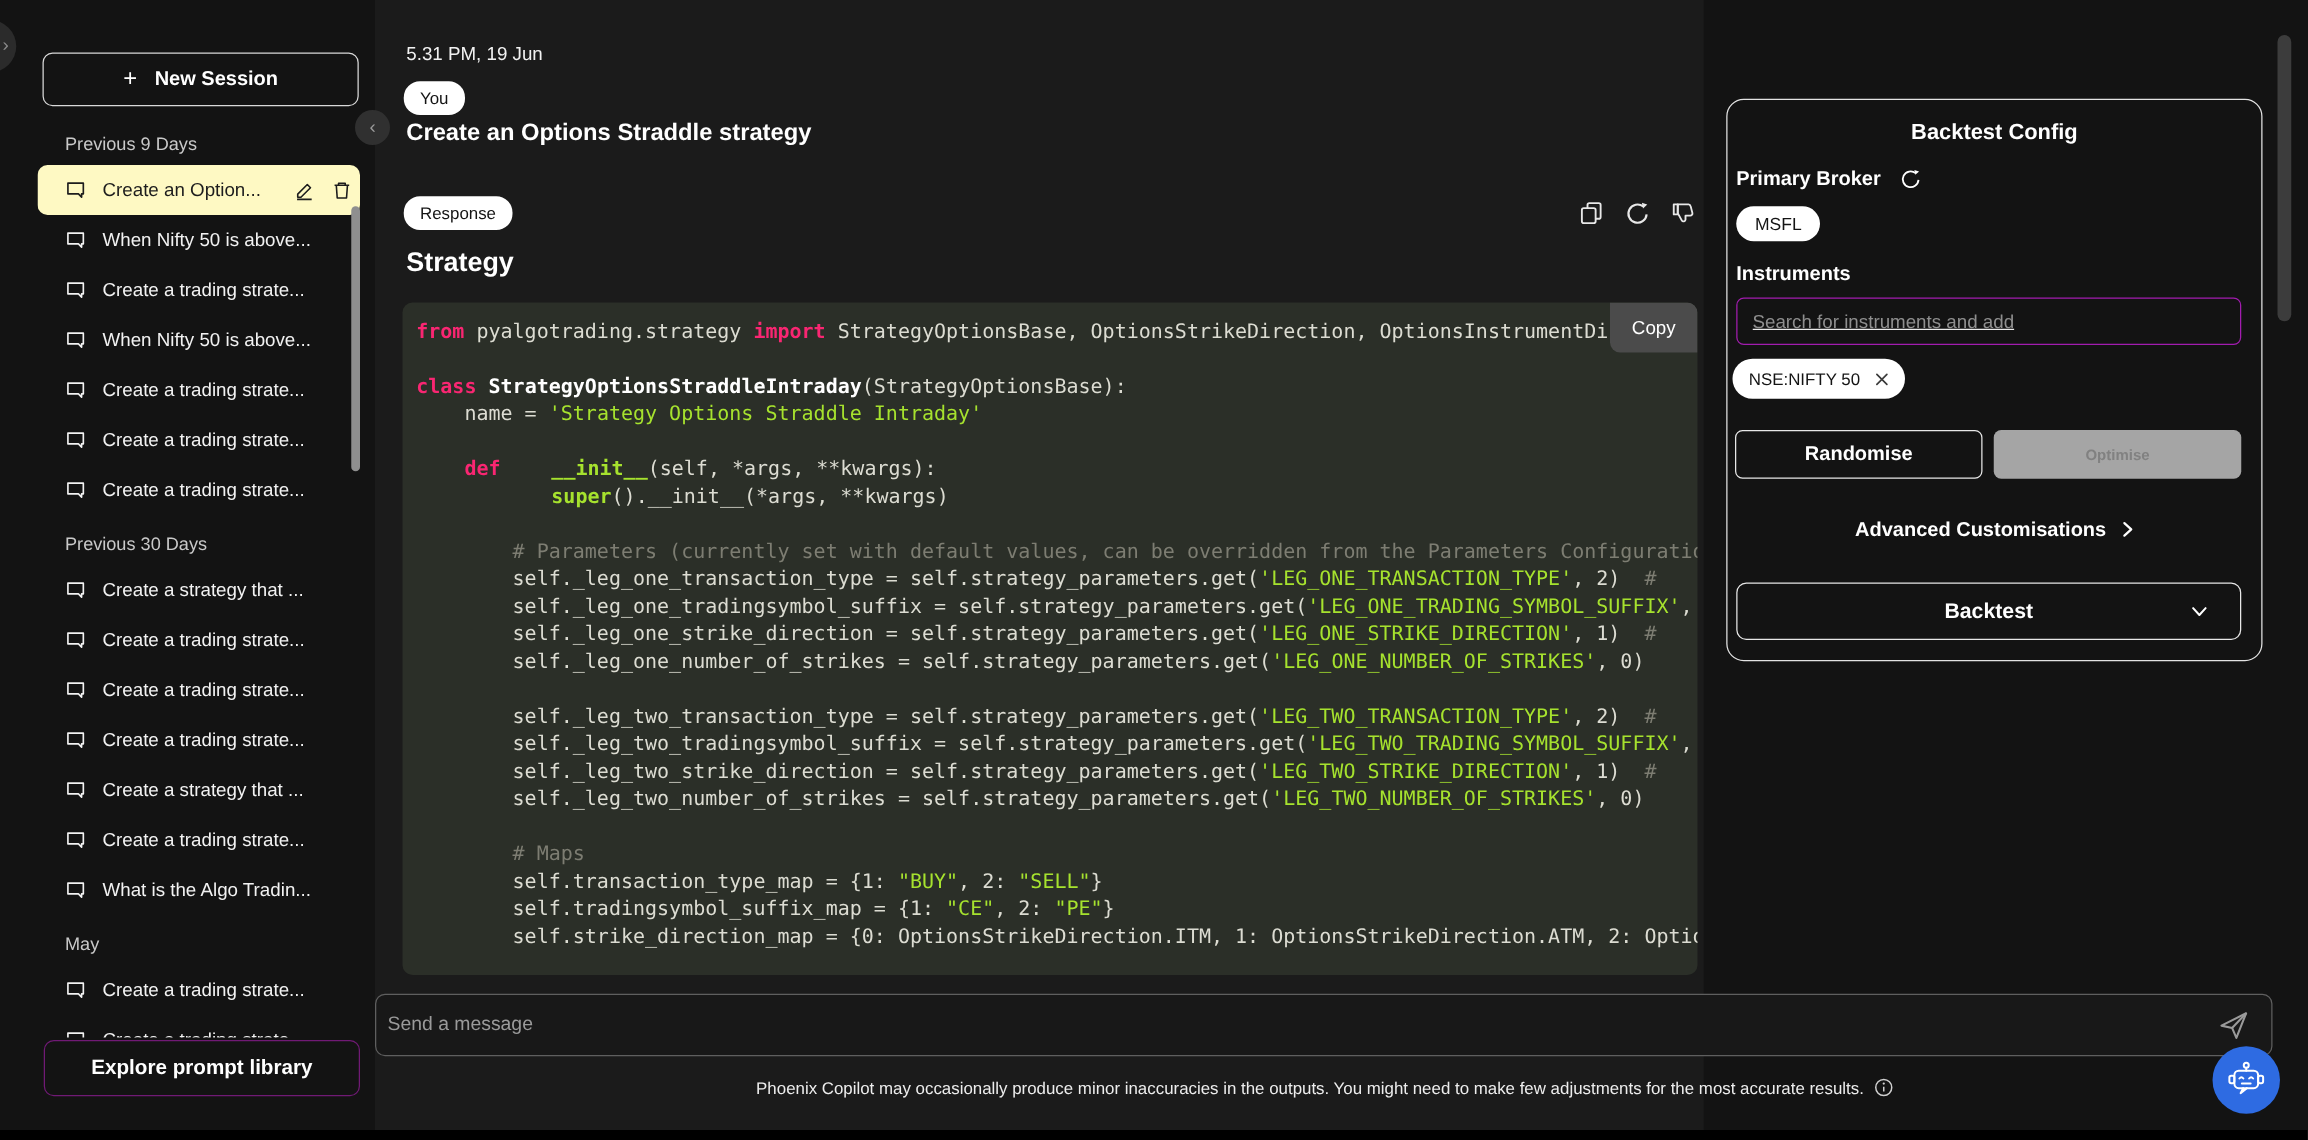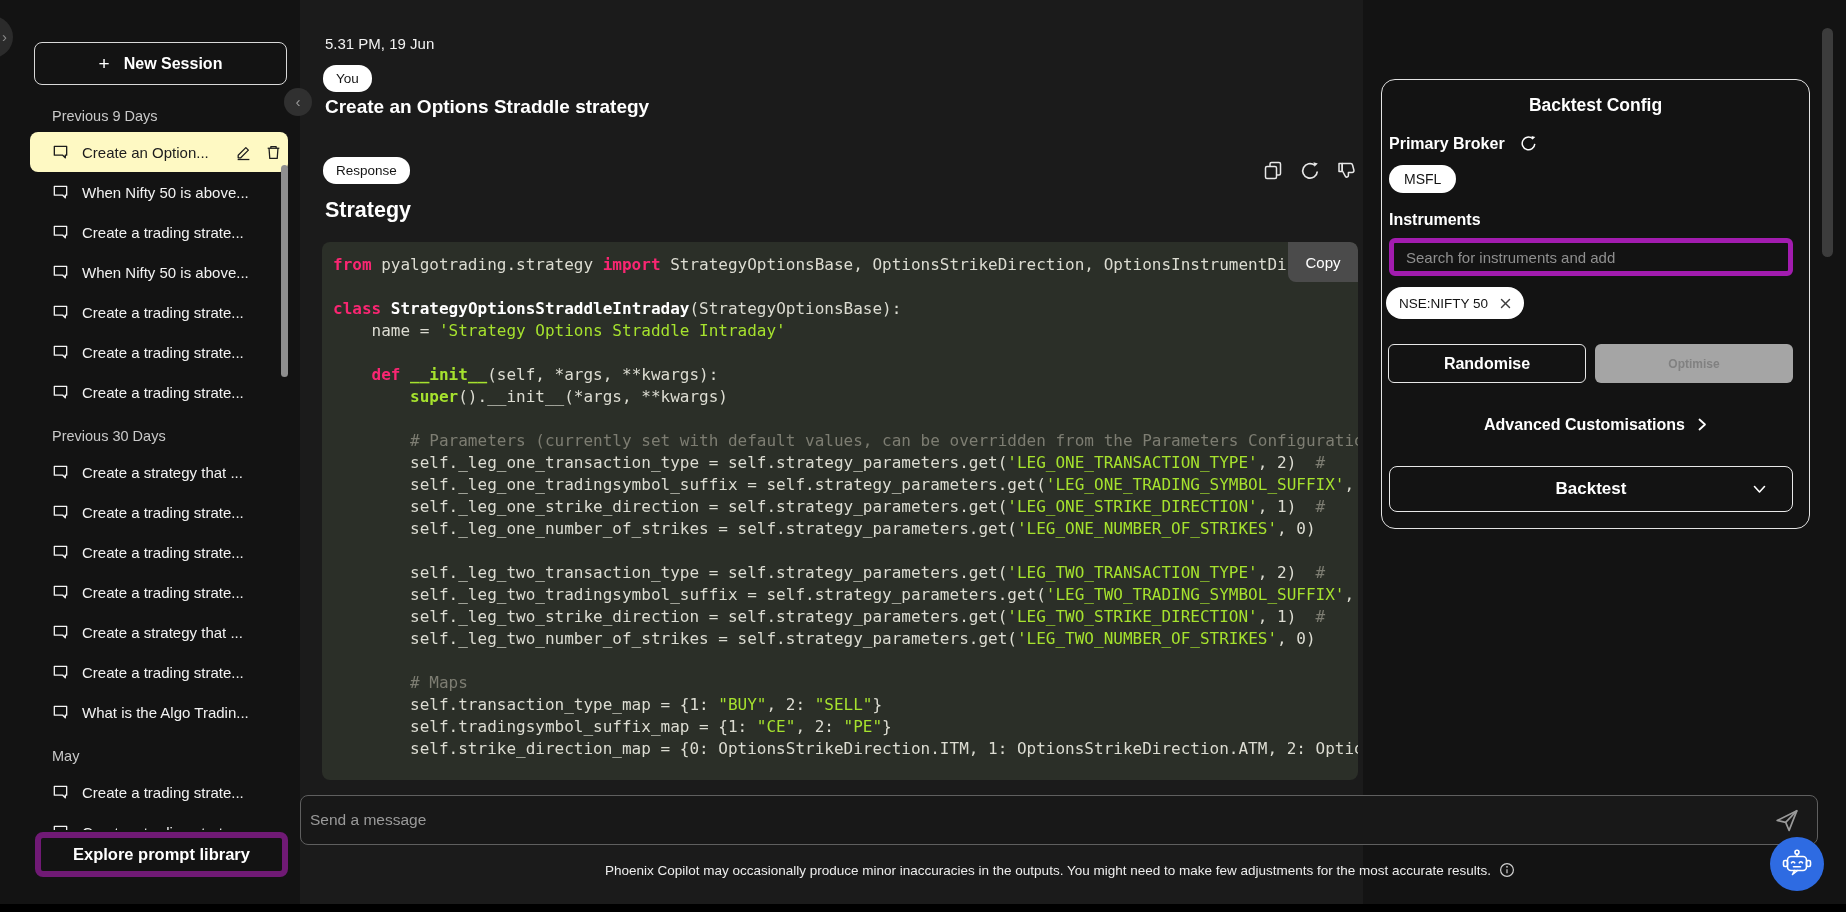--- a/index.html
+++ b/index.html
@@ -21,21 +21,21 @@
   .new-session .plus{font-size:19px; font-weight:400;}
   .history{position:absolute; left:30px; top:92px; width:258px; height:738px; overflow:hidden;}
   .sb-section-label{margin:16px 0 4px 22px; height:20px; color:#c9c9c9; font-size:14.5px;}
   .sb-item{height:40px; display:flex; align-items:center; gap:13px; padding:0 12px 0 22px;
     border-radius:8px; font-size:15px; color:#f2f2f2; cursor:pointer; white-space:nowrap;}
   .sb-item .ic{width:17px; height:17px; flex:0 0 auto;}
   .sb-item.active{background:#fef9c3; color:#1d1d1d;}
   .sb-item .spacer{flex:1;}
   .sb-scrollbar{position:absolute; left:281px; top:165px; width:7px; height:212px; background:#8f8f8f; border-radius:4px;}
   .explore-btn{position:absolute; left:35px; top:832px; width:253px; height:45px; background:#131313;
-    border:6px solid #701a75; border-radius:8px; color:#fff; font-size:16.5px; font-weight:600; font-family:inherit; cursor:pointer; z-index:2;}
+    border:1px solid #701a75; border-radius:8px; color:#fff; font-size:16.5px; font-weight:600; font-family:inherit; cursor:pointer; z-index:2;}
 
   
   .chat-col{position:absolute; left:300px; top:0; width:1063px; height:912px; background:#1b1b1b;}
   .collapse-btn{position:absolute; left:284px; top:88px; width:28px; height:28px; border-radius:50%;
     background:#303030; border:none; color:#9a9a9a; font-size:15px; line-height:26px; text-align:center; z-index:6; cursor:pointer;}
   .timestamp{position:absolute; left:25px; top:35px; font-size:15px; color:#f2f2f2;}
   .pill{position:absolute; background:#fff; color:#141414; border-radius:13px; font-size:13.5px;
     padding:6px 13px; font-weight:400; display:inline-block;}
   .pill-you{left:23px; top:65px;}
   .pill-response{left:23px; top:157px;}
@@ -46,21 +46,21 @@
 
   
   .codeblock{position:absolute; left:22px; top:242px; width:1036px; height:538px; background:#2b2f28;
     border-radius:8px; overflow:hidden;}
   .copy-btn{position:absolute; right:0; top:0; width:70px; height:40px; background:#4b4b4b; border:none;
     color:#fff; font-size:15px; font-family:inherit; border-radius:0 8px 0 8px; cursor:pointer; z-index:2;}
   .code-pre{padding:12px 0 0 11px; font-family:"DejaVu Sans Mono", monospace; font-size:16px; line-height:22px; white-space:pre;}
   .tok-k{color:#f92672; font-weight:bold;}
   .tok-s{color:#a6e22e;}
   .tok-c{color:#7d7d72;}
-  .tok-f{color:#a6e22e; font-weight:bold;}
+  .tok-f{color:#a6e22e; font-weight:bold;margin-left:31px;}
   .tok-n{color:#ffffff; font-weight:bold;}
   .tok-p{color:#dcdcd2;}
 
   
   .composer{position:absolute; left:300px; top:795px; width:1518px; height:50px;
     border:1px solid #5f5f5f; border-radius:8px; background:#181818;}
   .composer input{width:100%; height:100%; background:transparent; border:none; outline:none;
     color:#ececec; font-size:15.5px; font-family:inherit; padding:0 54px 0 9px;}
   .composer input::placeholder{color:#9a9a9a;}
   .send-icon{position:absolute; right:17px; top:11px; width:27px; height:27px; color:#9a9a9a; cursor:pointer;}
@@ -75,21 +75,21 @@
   
   .config-panel{position:absolute; left:1381px; top:40px; width:429px; height:450px;
     border:1px solid #e3e3e3; border-radius:14px; background:#131313;margin-top:39px;}
   .cfg-title{position:absolute; left:0; top:15px; width:100%; text-align:center; font-size:17.5px; font-weight:bold; color:#fff;}
   .cfg-broker-label{position:absolute; left:7px; top:55px; font-size:16px; font-weight:bold; color:#fff;}
   .cfg-refresh{position:absolute; left:137px; top:54px; width:19px; height:19px; color:#fff; cursor:pointer;}
   .cfg-broker-tag{position:absolute; left:7px; top:85px; height:28px; background:#fff; color:#141414;
     border-radius:14px; font-size:14px; line-height:28px; padding:0 15px;}
   .cfg-instr-label{position:absolute; left:7px; top:131px; font-size:16px; font-weight:bold; color:#fff;}
   .cfg-search{position:absolute; left:7px; top:158px; width:404px; height:38px; background:transparent;
-    border:5px solid #a21caf; border-radius:6px; color:#eaeaea; font-size:15px; font-family:inherit; padding:0 12px; outline:none;}
+    border:1px solid #a21caf; border-radius:6px; color:#eaeaea; font-size:15px; font-family:inherit; padding:0 12px; outline:none;text-decoration:underline;}
   .cfg-search::placeholder{color:#8f8f8f;}
   .cfg-chips{position:absolute; left:4px; top:207px; display:flex; gap:10px;}
   .chip{height:31px; background:#fff; color:#141414; border-radius:16px; font-size:13.5px;
     display:flex; align-items:center; padding:16px 13px; gap:12px;}
   .chip .xic{width:11px; height:11px; color:#3d3d3d; cursor:pointer;}
   .btn-randomise{position:absolute; left:6px; top:264px; width:198px; height:39px; background:transparent;
     border:1px solid #e8e8e8; border-radius:6px; color:#fff; font-size:16px; font-weight:bold; font-family:inherit; cursor:pointer;}
   .btn-optimise{position:absolute; left:213px; top:264px; width:198px; height:39px; background:#a5a5a5;
     border:none; border-radius:6px; color:#818181; font-size:12px; font-weight:bold; font-family:inherit;}
   .adv-link{position:absolute; left:0; top:336px; width:100%; text-align:center; font-size:16px; font-weight:bold;

